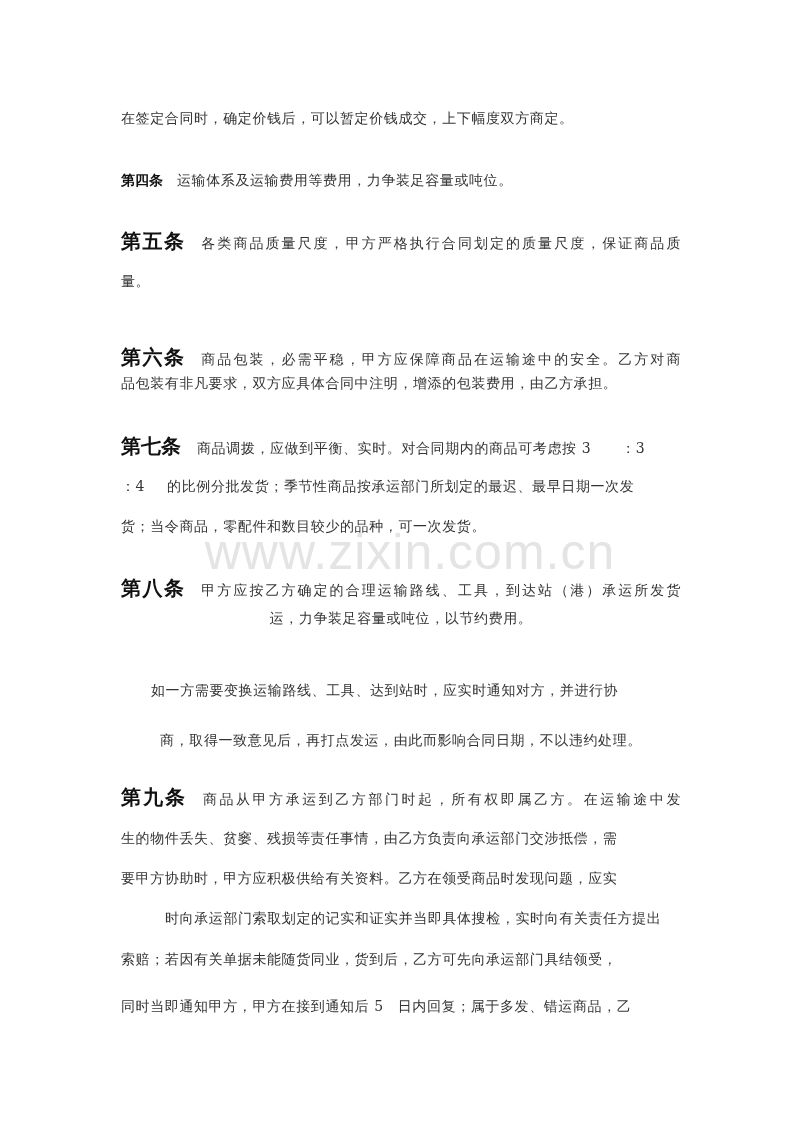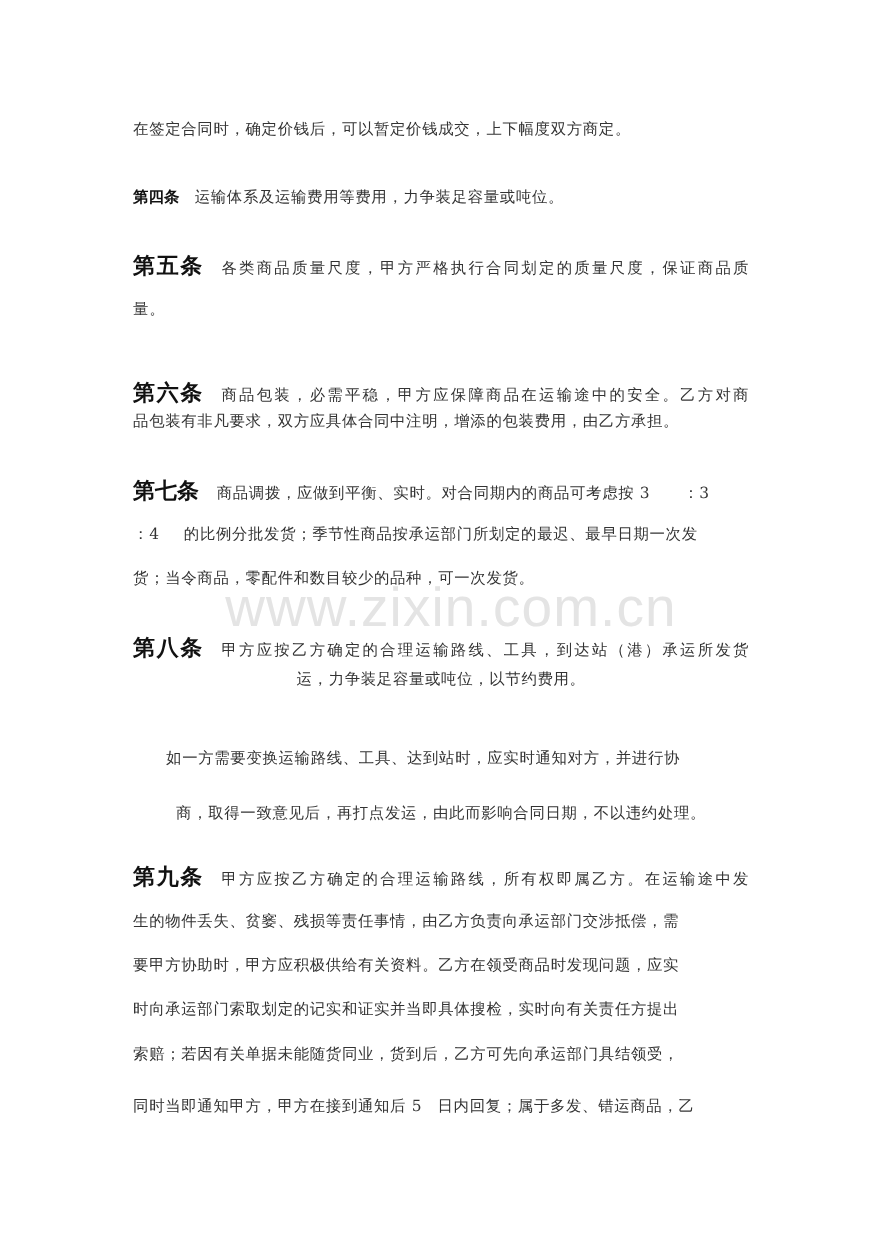--- a/index.html
+++ b/index.html
@@ -119,29 +119,29 @@
   </div>
 
   <div class="line" style="top:680px;">
     <span class="indent"></span><span>如一方需要变换运输路线、工具、达到站时，应实时通知对方，并进行协</span>
   </div>
   <div class="line" style="top:730px;text-align:center;">
     <span>商，取得一致意见后，再打点发运，由此而影响合同日期，不以违约处理。</span>
   </div>
 
   <div class="line justify" style="top:787px;">
-    <span class="heading">第九条</span><span>甲方应按乙方确定的合理运输路线，所有权即属乙方。在运输途中发</span>
+    <span class="heading">第九条</span><span>商品从甲方承运到乙方部门时起，所有权即属乙方。在运输途中发</span>
   </div>
   <div class="line" style="top:828px;">
     <span>生的物件丢失、贫窭、残损等责任事情，由乙方负责向承运部门交涉抵偿，需</span>
   </div>
   <div class="line" style="top:868px;">
     <span>要甲方协助时，甲方应积极供给有关资料。乙方在领受商品时发现问题，应实</span>
   </div>
-  <div class="line" style="top:908px;">
+  <div class="line" style="top:908px;margin-left:44px;">
     <span>时向承运部门索取划定的记实和证实并当即具体搜检，实时向有关责任方提出</span>
   </div>
   <div class="line" style="top:949px;">
     <span>索赔；若因有关单据未能随货同业，货到后，乙方可先向承运部门具结领受，</span>
   </div>
   <div class="line" style="top:996px;">
     <span>同时当即通知甲方，甲方在接到通知后 5</span><span class="indent" style="width:14px;"></span><span>日内回复；属于多发、错运商品，乙</span>
   </div>
 
 </div>

